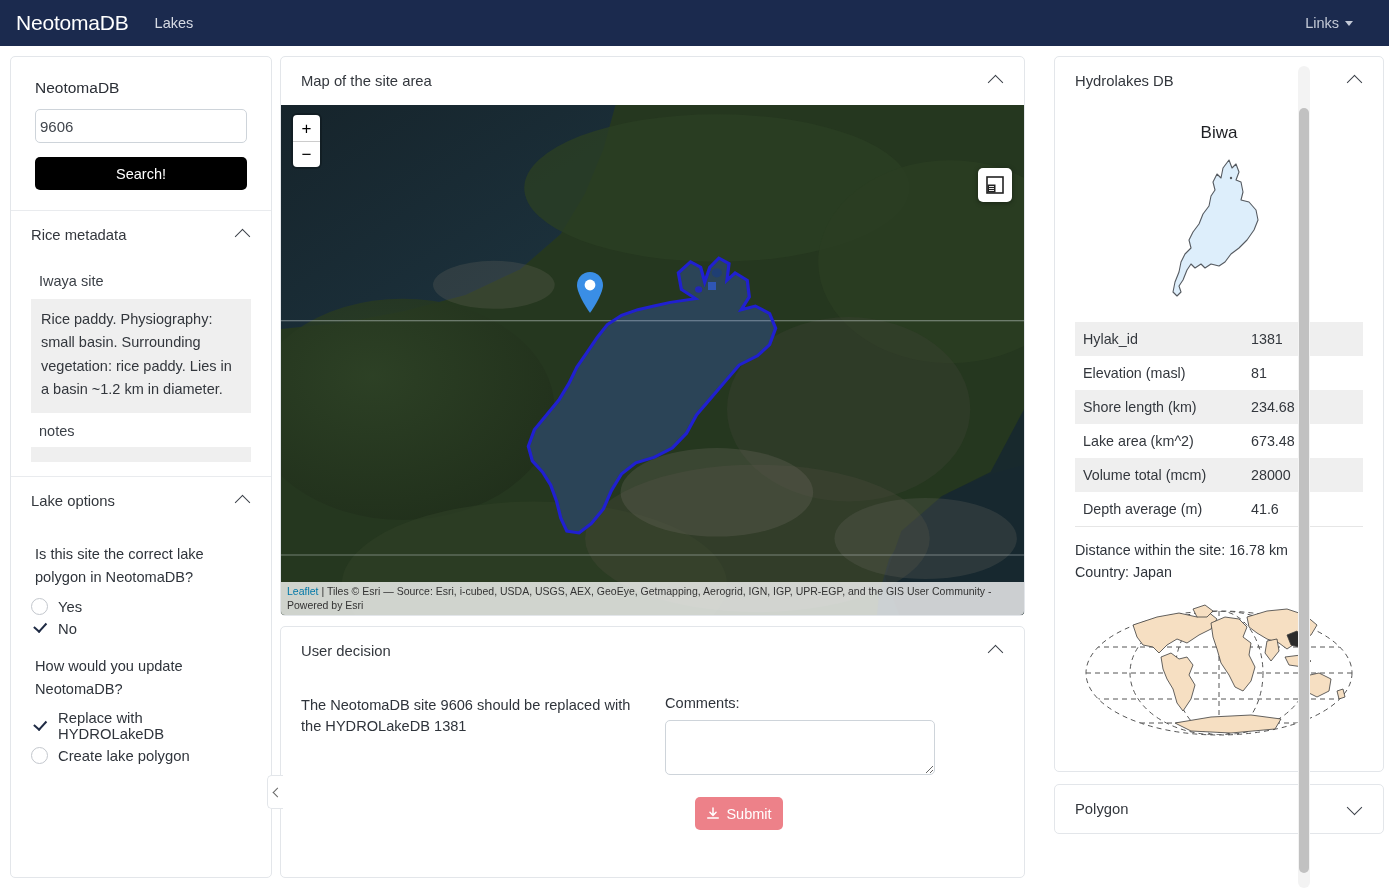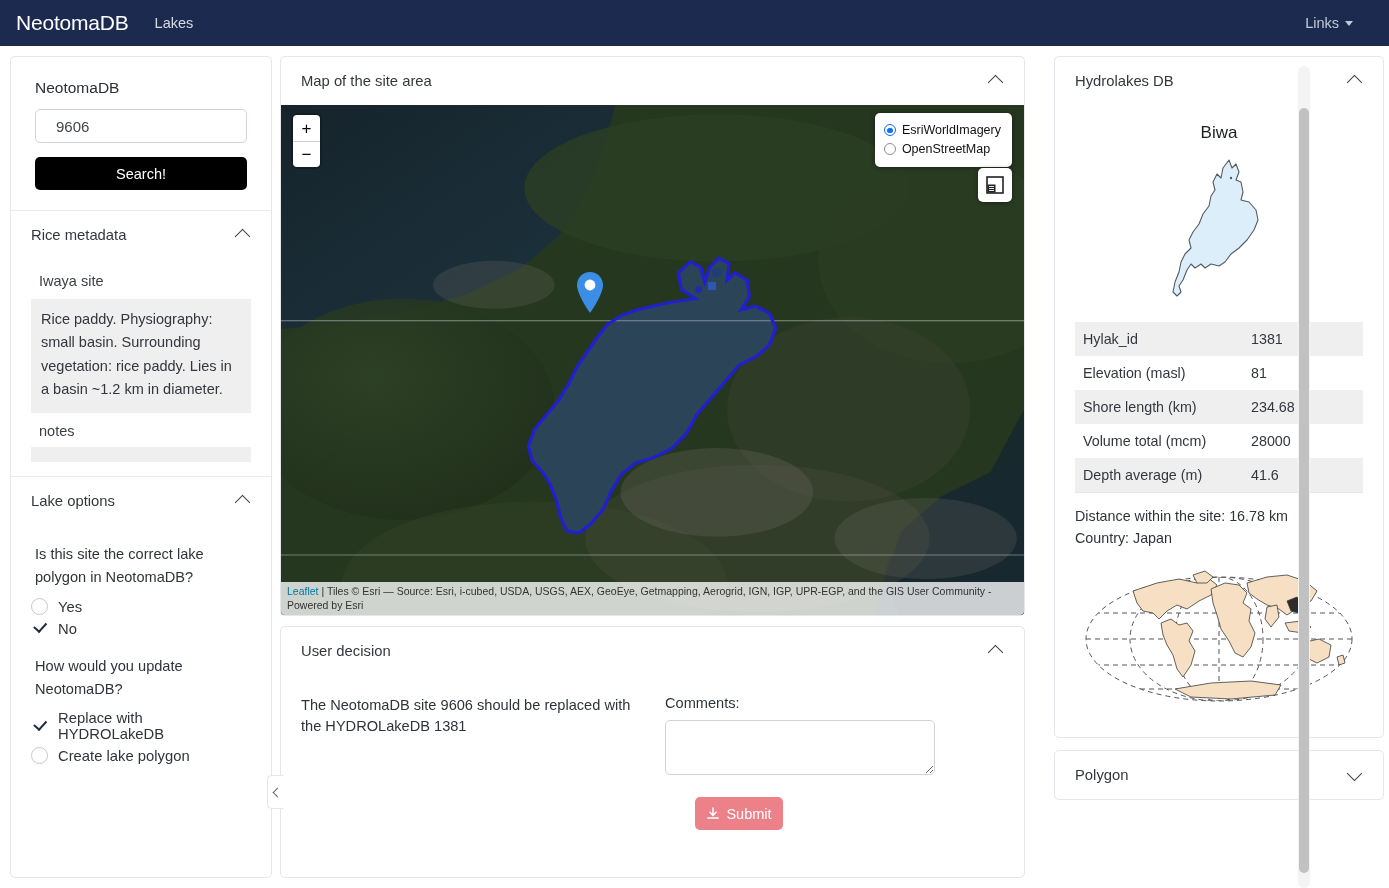--- a/index.html
+++ b/index.html
@@ -82,21 +82,21 @@
   .search-label {
     font-size: 15.5px;
     color: #2b2f36;
     margin-bottom: 12px;
   }
   .text-input {
     width: 100%;
     height: 34px;
     border: 1px solid #ced4da;
     border-radius: 5px;
-    padding: 0 20px;
+    padding: 0 4px;
     font-size: 15px;
     color: #40454c;
     font-family: "Liberation Sans", sans-serif;
     background: #fff;
   }
   .btn-search {
     margin-top: 14px;
     width: 100%;
     height: 33px;
     background: #000000;
@@ -592,30 +592,20 @@
           <svg style="position:absolute;left:296px;top:167px;" width="26" height="42" viewBox="0 0 26 42">
             <path d="M13,0 C5.8,0 0,5.9 0,13.1 C0,22.9 13,41 13,41 C13,41 26,22.9 26,13.1 C26,5.9 20.2,0 13,0 Z" fill="#3a8ee6"></path>
             <circle cx="13" cy="13" r="5.4" fill="#ffffff"></circle>
           </svg>
 
           <div class="zoom-ctrl">
             <div class="zoom-btn">+</div>
             <div class="zoom-btn">−</div>
           </div>
 
-          <div class="layer-ctrl">
-            <div class="layer-row">
-              <span class="lradio on"></span>
-              <span>EsriWorldImagery</span>
-            </div>
-            <div class="layer-row">
-              <span class="lradio"></span>
-              <span>OpenStreetMap</span>
-            </div>
-          </div>
 
           <div class="pic-ctrl">
             <svg width="18" height="18" viewBox="0 0 18 18">
               <rect x="1" y="1" width="16" height="16" fill="none" stroke="#222" stroke-width="1.6"></rect>
               <rect x="1.5" y="8.5" width="8" height="8" fill="#222"></rect>
               <line x1="3" y1="10.5" x2="8" y2="10.5" stroke="#fff" stroke-width="0.9"></line>
               <line x1="3" y1="12.5" x2="8" y2="12.5" stroke="#fff" stroke-width="0.9"></line>
               <line x1="3" y1="14.5" x2="8" y2="14.5" stroke="#fff" stroke-width="0.9"></line>
             </svg>
           </div>
@@ -685,20 +675,24 @@
           </tr>
           <tr>
             <td>Elevation (masl)</td>
             <td class="val">81</td>
           </tr>
           <tr>
             <td>Shore length (km)</td>
             <td class="val">234.68</td>
           </tr>
           <tr>
+            <td>Lake area (km^2)</td>
+            <td class="val">673.48</td>
+          </tr>
+          <tr>
             <td>Volume total (mcm)</td>
             <td class="val">28000</td>
           </tr>
           <tr>
             <td>Depth average (m)</td>
             <td class="val">41.6</td>
           </tr>
         </tbody>
       </table>
 

